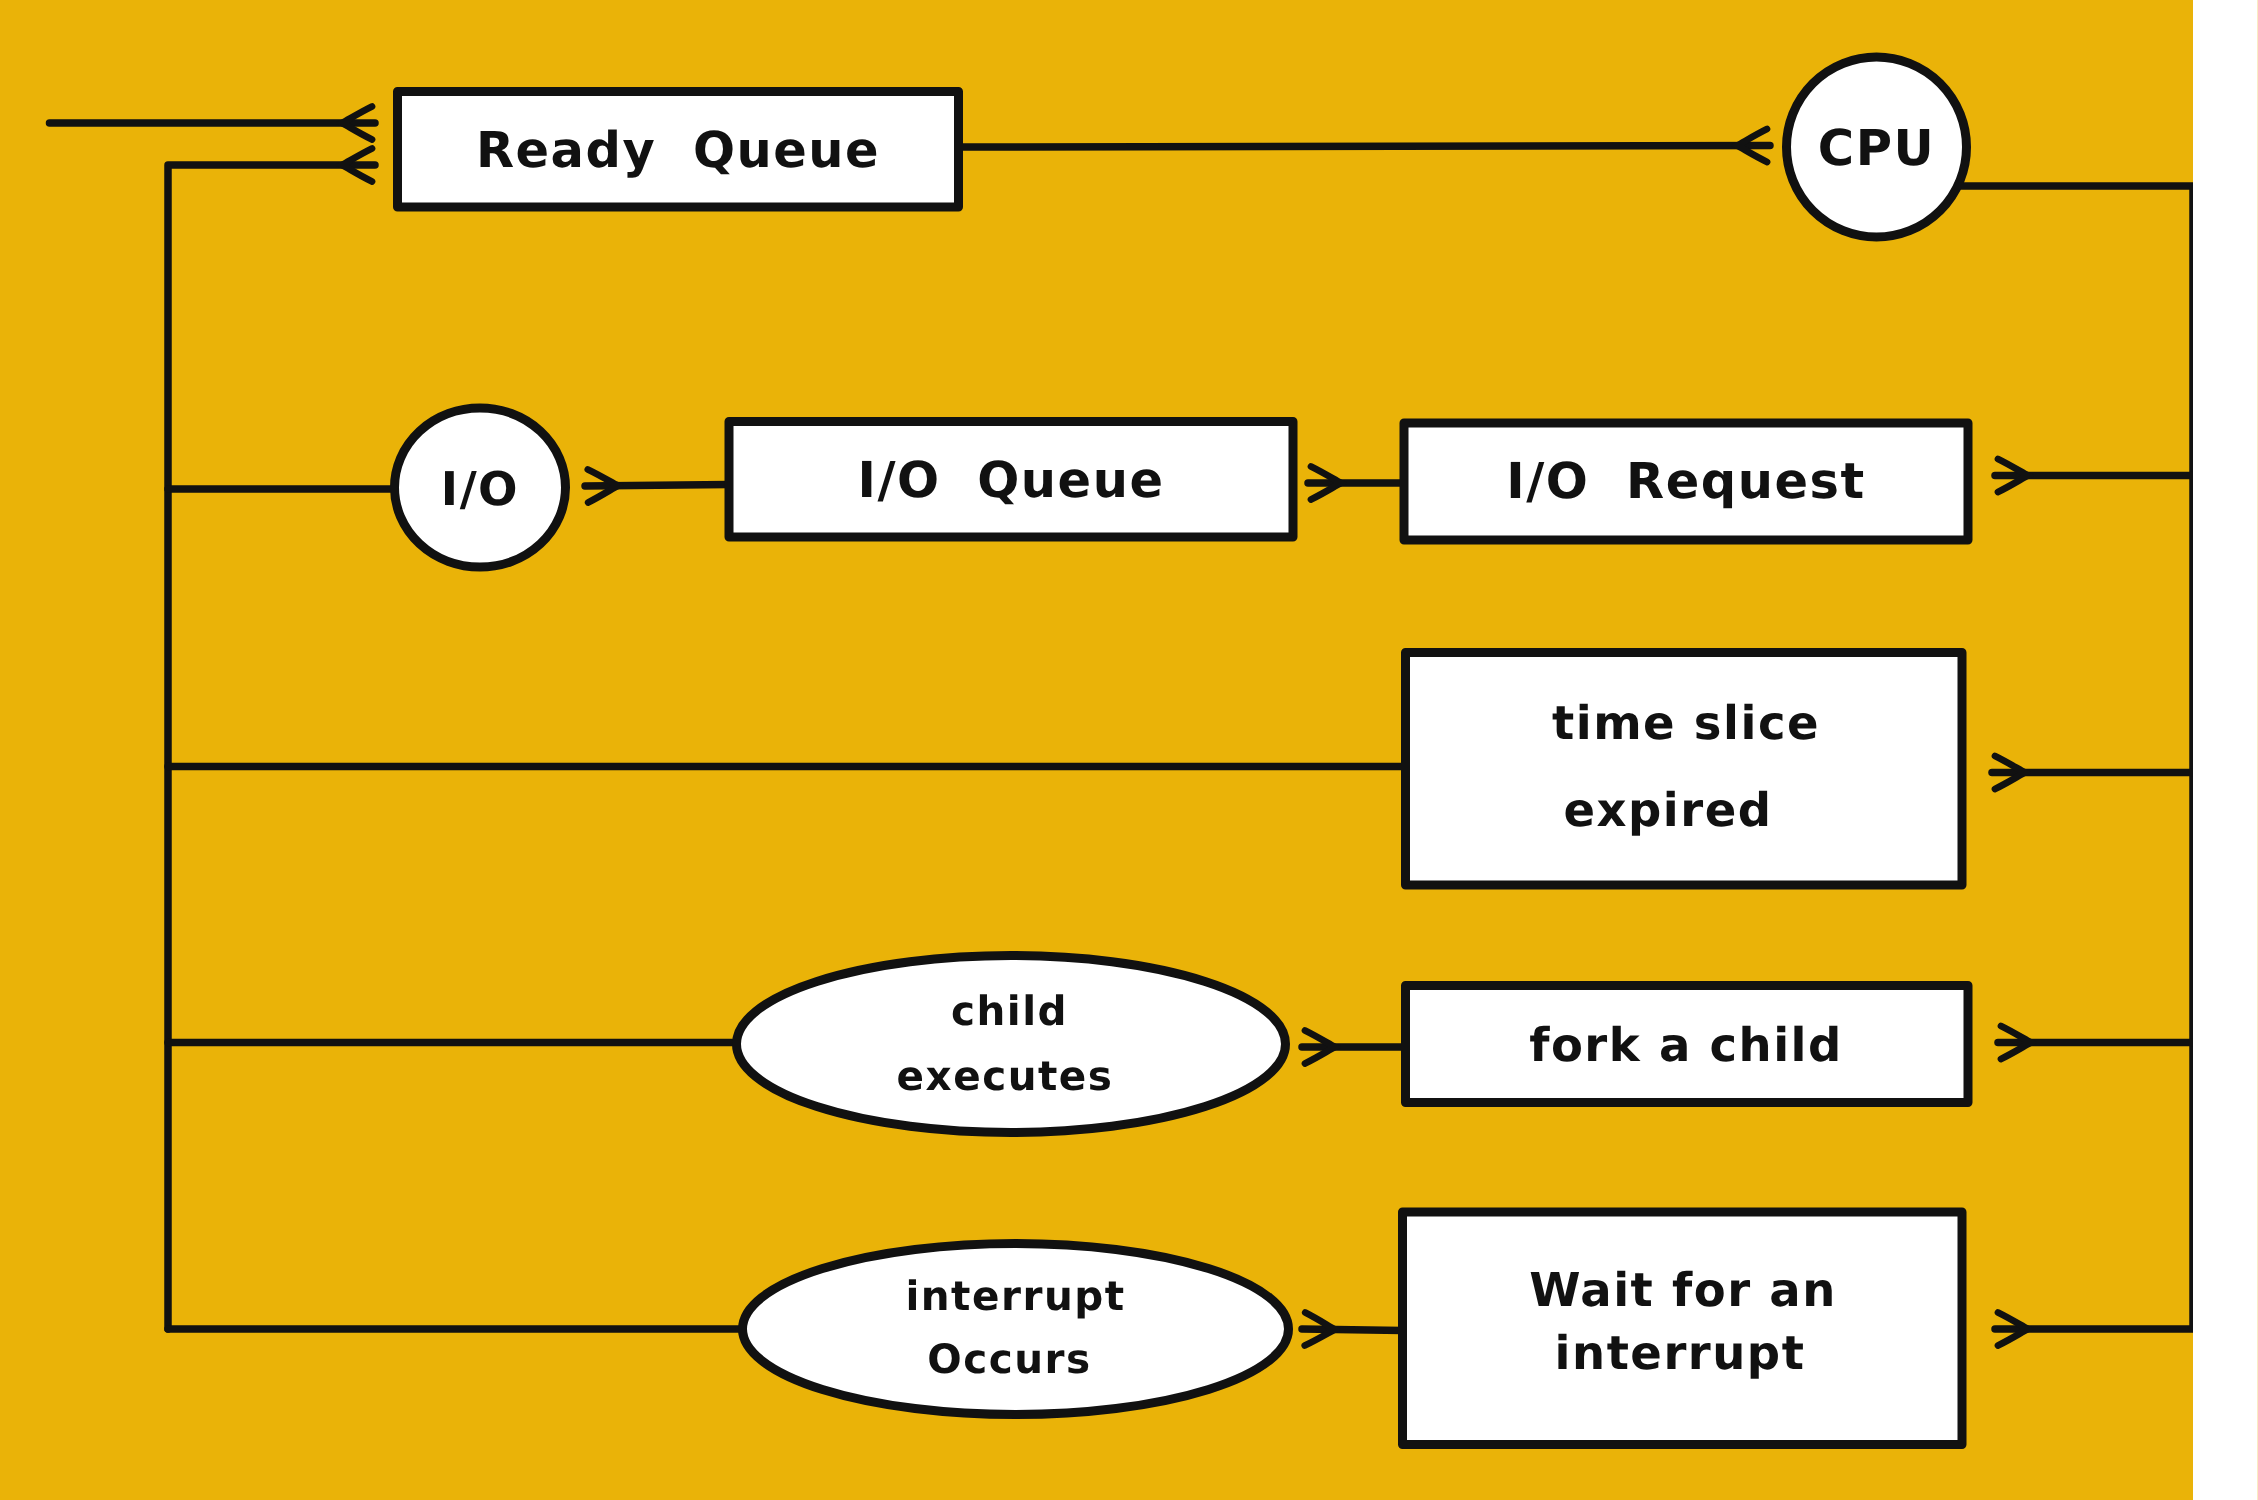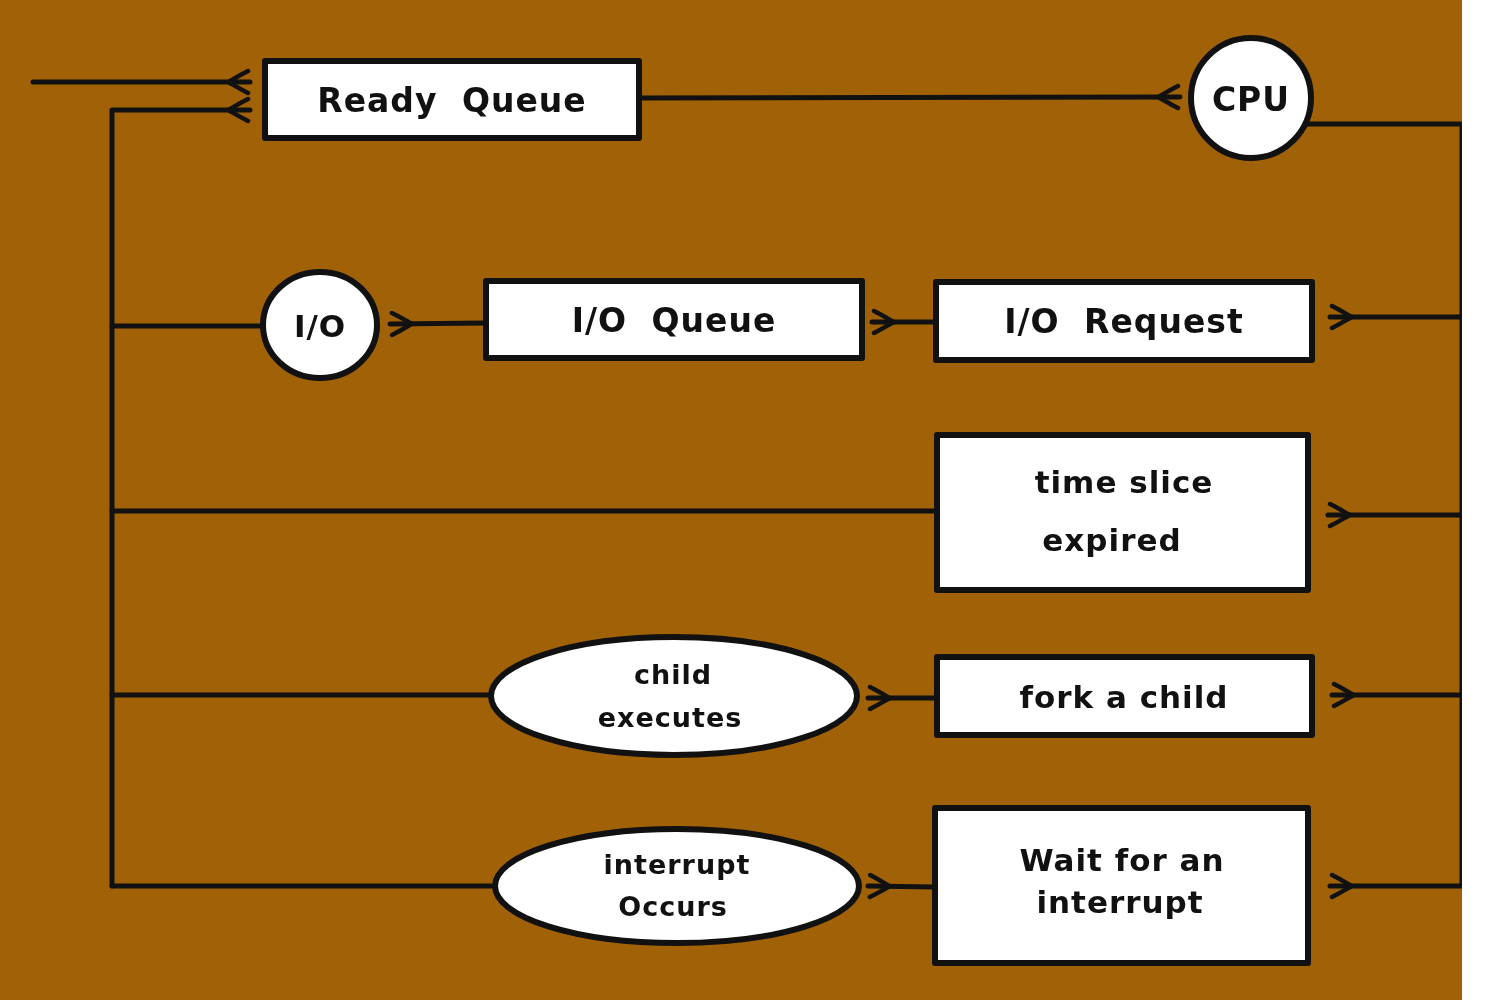--- a/index.html
+++ b/index.html
@@ -1,16 +1,16 @@
 <!DOCTYPE html>
 <html><head>
 <meta charset="utf-8">
 <style>
   html,body{margin:0;padding:0;background:#ffffff;}
-  .stage{position:relative;width:1462px;height:1000px;background:#a16207;overflow:hidden;}
+  .stage{position:relative;width:1462px;height:1000px;background:#eab308;overflow:hidden;}
   svg{display:block;}
   .shape{fill:#ffffff;stroke:#111111;stroke-width:6;stroke-linejoin:round;}
   .edge{fill:none;stroke:#111111;stroke-width:5;stroke-linecap:round;stroke-linejoin:round;}
   .lbl{fill:#111111;font-family:"DejaVu Sans","Liberation Sans",sans-serif;font-weight:600;
        text-anchor:middle;dominant-baseline:middle;letter-spacing:1px;}
   .lbl-big{font-size:33px;word-spacing:12px;}
   .lbl-node{font-size:31px;}
   .lbl-small{font-size:27px;}
 </style>
 </head>

